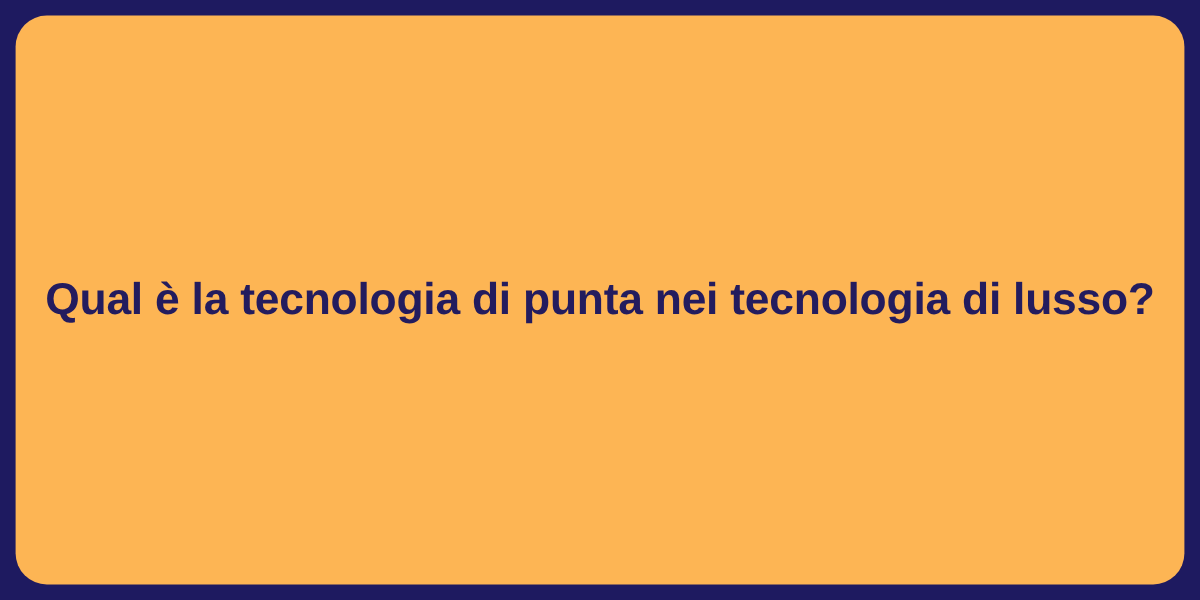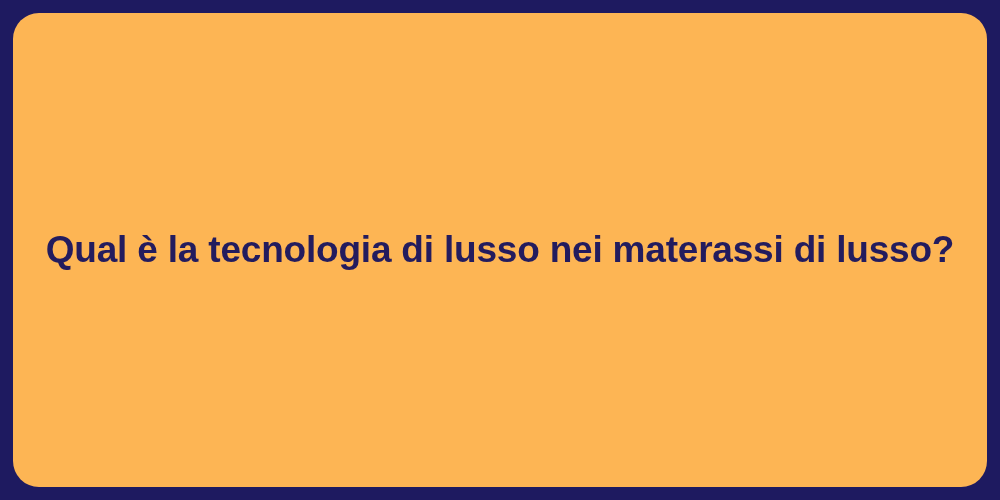--- a/index.html
+++ b/index.html
@@ -49,16 +49,16 @@
     white-space: nowrap;
   }
 </style>
 </head>
 <body>
 
 <div id="banner-frame">
 
   <div id="banner-panel">
 
-    <h1 id="headline">Qual è la tecnologia di lusso nei materassi di lusso?</h1>
+    <h1 id="headline">Qual è la tecnologia di punta nei tecnologia di lusso?</h1>
 
   </div>
 </div>
 
 </body></html>

